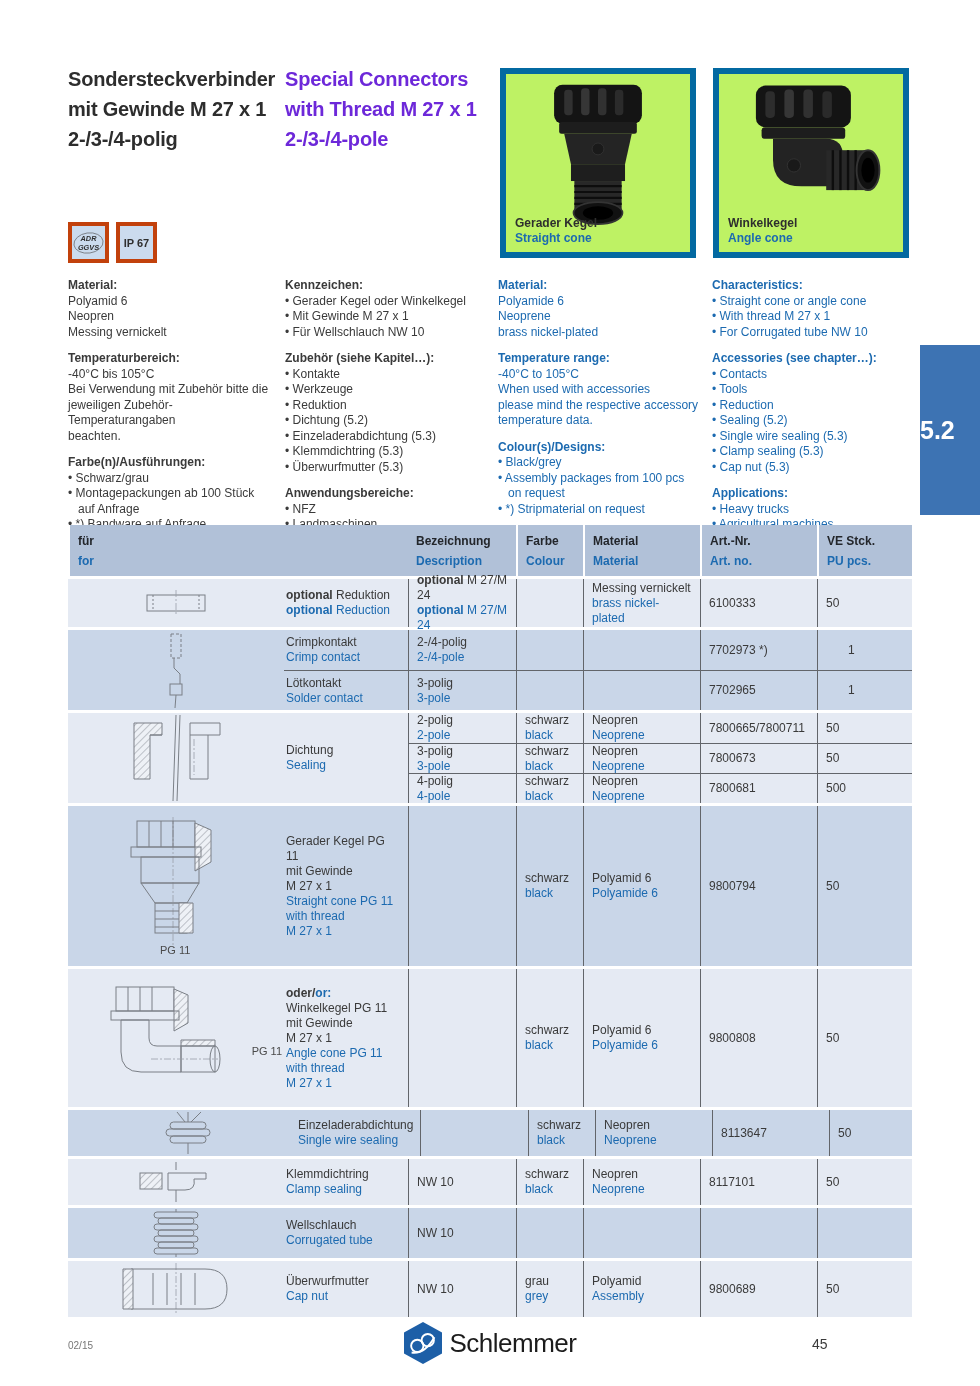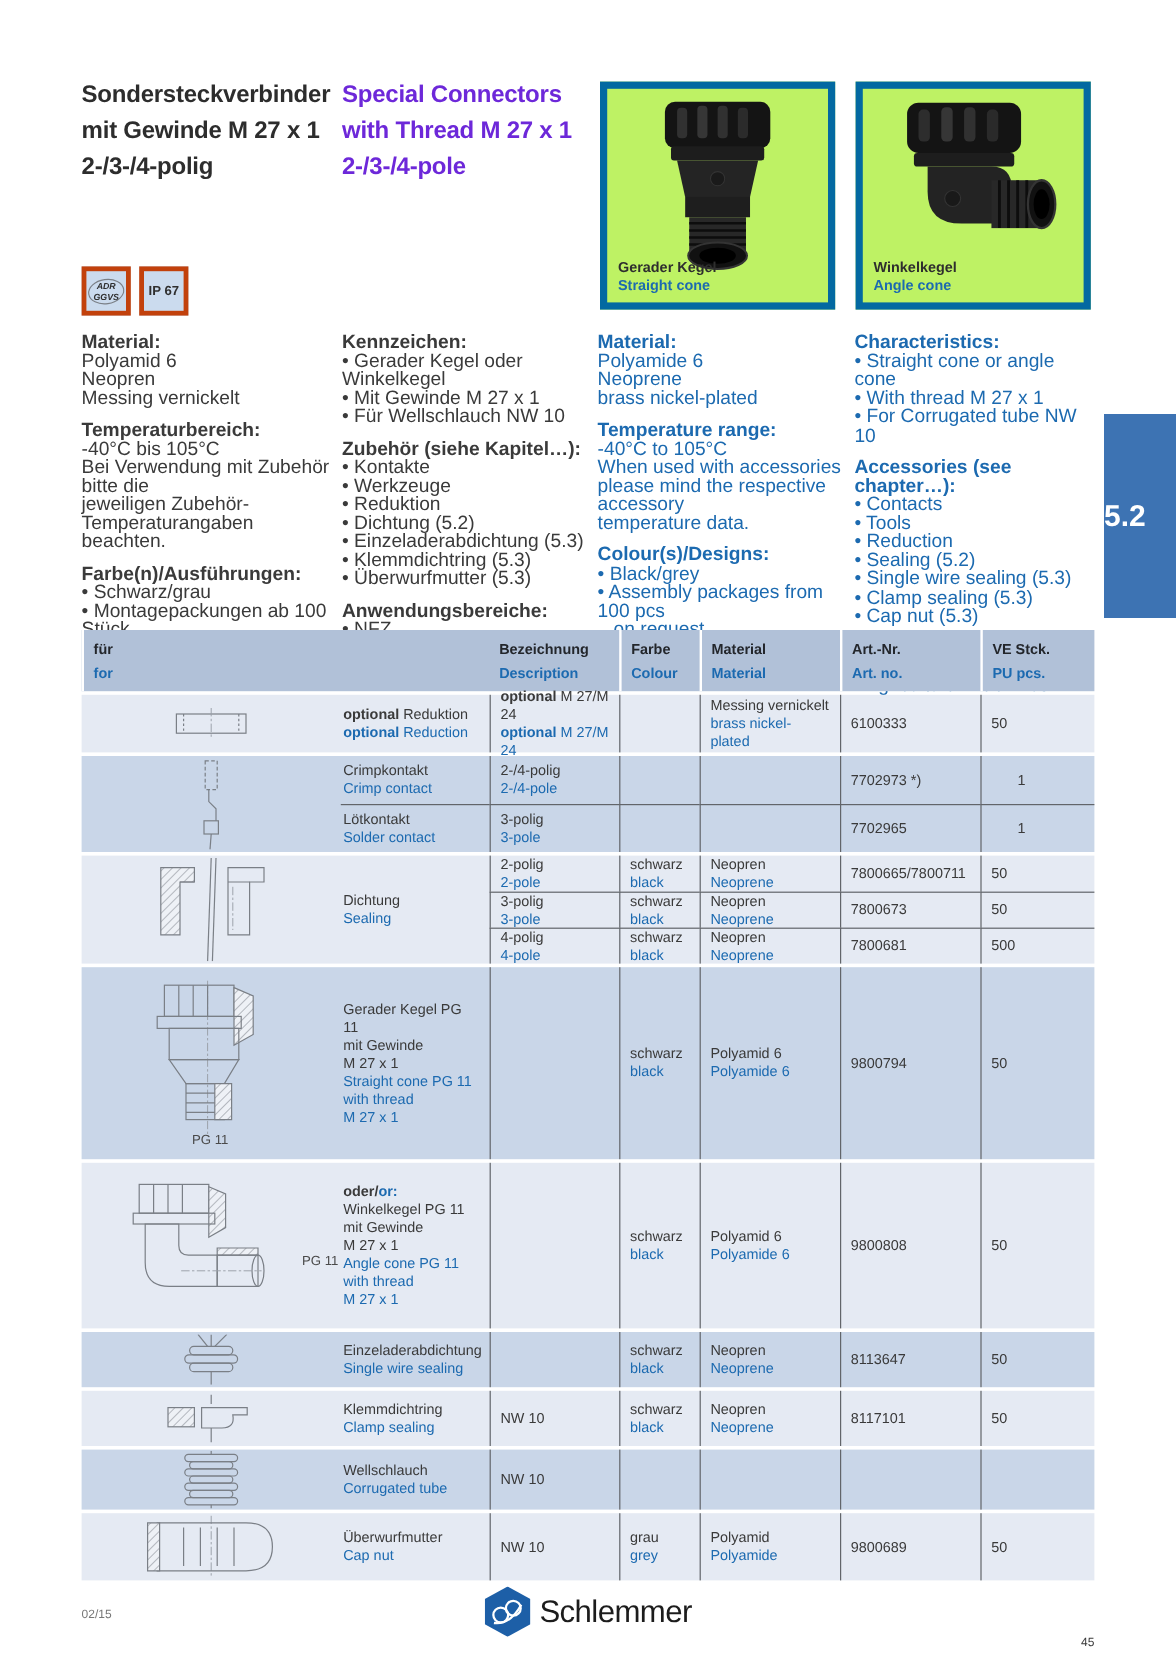--- a/index.html
+++ b/index.html
@@ -24,21 +24,21 @@
   #photo-straight{left:500px;} #photo-angle{left:713px;}
   .photo-box svg{display:block;margin:4px auto 0 auto;}
   .photo-cap{position:absolute;left:9px;bottom:6px;font-size:12px;font-weight:bold;line-height:15px;}
   .photo-cap .pc-de{display:block;color:#2e2e2e;}
   .photo-cap .pc-en{display:block;color:#1c6ab0;}
 
   .side-tab{position:absolute;left:920px;top:345px;width:60px;height:170px;background:#3d73b3;
             display:flex;align-items:center;justify-content:flex-start;color:#fff;font-size:25px;font-weight:bold;}
 
   
-  .info-col{position:absolute;top:276px;font-size:16px;line-height:15.5px;}
+  .info-col{position:absolute;top:276px;font-size:12px;line-height:15.5px;}
   #col1{left:68px;width:207px;} #col2{left:285px;width:203px;}
   #col3{left:498px;width:205px;} #col4{left:712px;width:200px;}
   .sec-h{font-weight:bold;padding-top:11px;}
   .sec-h.first{padding-top:2px;}
   .sec-b{white-space:pre-line;}
   .blue-col .sec-h,.blue-col .sec-b{color:#1c6ab0;}
 
   
   .tbl{position:absolute;left:68px;top:525px;width:844px;font-size:12px;line-height:15px;}
   .thead{display:grid;grid-template-columns:340px 108px 67px 117px 117px 95px;background:#b1c1d8;margin-bottom:3px;}
@@ -54,21 +54,21 @@
   .hb{border-top:1px solid #62656a;}
   .imgcell{grid-column:1;display:flex;align-items:center;justify-content:center;position:relative;padding:2px;}
   .desc{grid-column:2;padding-left:2px;}
   .dwg-cap{font-size:11px;color:#4a4a4a;}
   .cap-under{position:absolute;left:92px;bottom:8px;}
   .cap-side{position:absolute;right:2px;top:54%;}
   .num{justify-content:center;}
 
   
   .footer-date{position:absolute;left:68px;top:1340px;font-size:10px;color:#777;}
-  .footer-page{position:absolute;left:812px;top:1364px;width:100px;text-align:right;font-size:10px;color:#3a3a3a;}
+  .footer-page{position:absolute;left:812px;top:1336px;width:100px;text-align:left;font-size:14px;color:#3a3a3a;}
   .footer-logo{position:absolute;left:0;top:1322px;width:980px;display:flex;align-items:center;justify-content:center;gap:8px;}
   .brand{font-size:26px;color:#1c1c1c;font-weight:500;letter-spacing:-0.5px;}
 
   svg .ln{stroke:#7a7f86;fill:none;stroke-width:1;}
   svg .hf{fill:url(#hatch);stroke:#7a7f86;stroke-width:1;}
   svg .cl{stroke:#9aa0a8;stroke-width:0.8;stroke-dasharray:7 2 2 2;fill:none;}
 </style>
 </head>
 <body>
 
@@ -481,21 +481,21 @@
       <span class="en">Polyamide 6</span>
     </div>
     <div class="c vb num">
         <span class="de">9800808</span>
       </div>
     <div class="c vb num">
         <span class="de">50</span>
       </div>
   </div>
 
-  <div class="grp medium" style="grid-template-rows:46px;">
+  <div class="grp medium" style="grid-template-rows:46px;padding-left:12px;">
     <div class="imgcell">
       <svg width="70" height="42" viewBox="0 0 70 42">
         <line x1="24" y1="0" x2="32" y2="10" class="ln"></line>
         <line x1="35" y1="0" x2="35" y2="10" class="ln"></line>
         <line x1="48" y1="0" x2="38" y2="10" class="ln"></line>
         <rect x="17" y="10" width="36" height="7" rx="3.5" class="ln"></rect>
         <rect x="13" y="17" width="44" height="7" rx="3.5" class="ln"></rect>
         <rect x="17" y="24" width="36" height="7" rx="3.5" class="ln"></rect>
         <line x1="35" y1="31" x2="35" y2="42" class="ln"></line>
       </svg>
@@ -598,21 +598,21 @@
     </div>
     <div class="c vb">
       <span class="de">NW 10</span>
     </div>
     <div class="c vb">
       <span class="de">grau</span>
       <span class="en">grey</span>
     </div>
     <div class="c vb">
       <span class="de">Polyamid</span>
-      <span class="en">Polyamide</span>
+      <span class="en">Assembly</span>
     </div>
     <div class="c vb num">
         <span class="de">9800689</span>
       </div>
     <div class="c vb num">
         <span class="de">50</span>
       </div>
   </div>
 
 </div>

